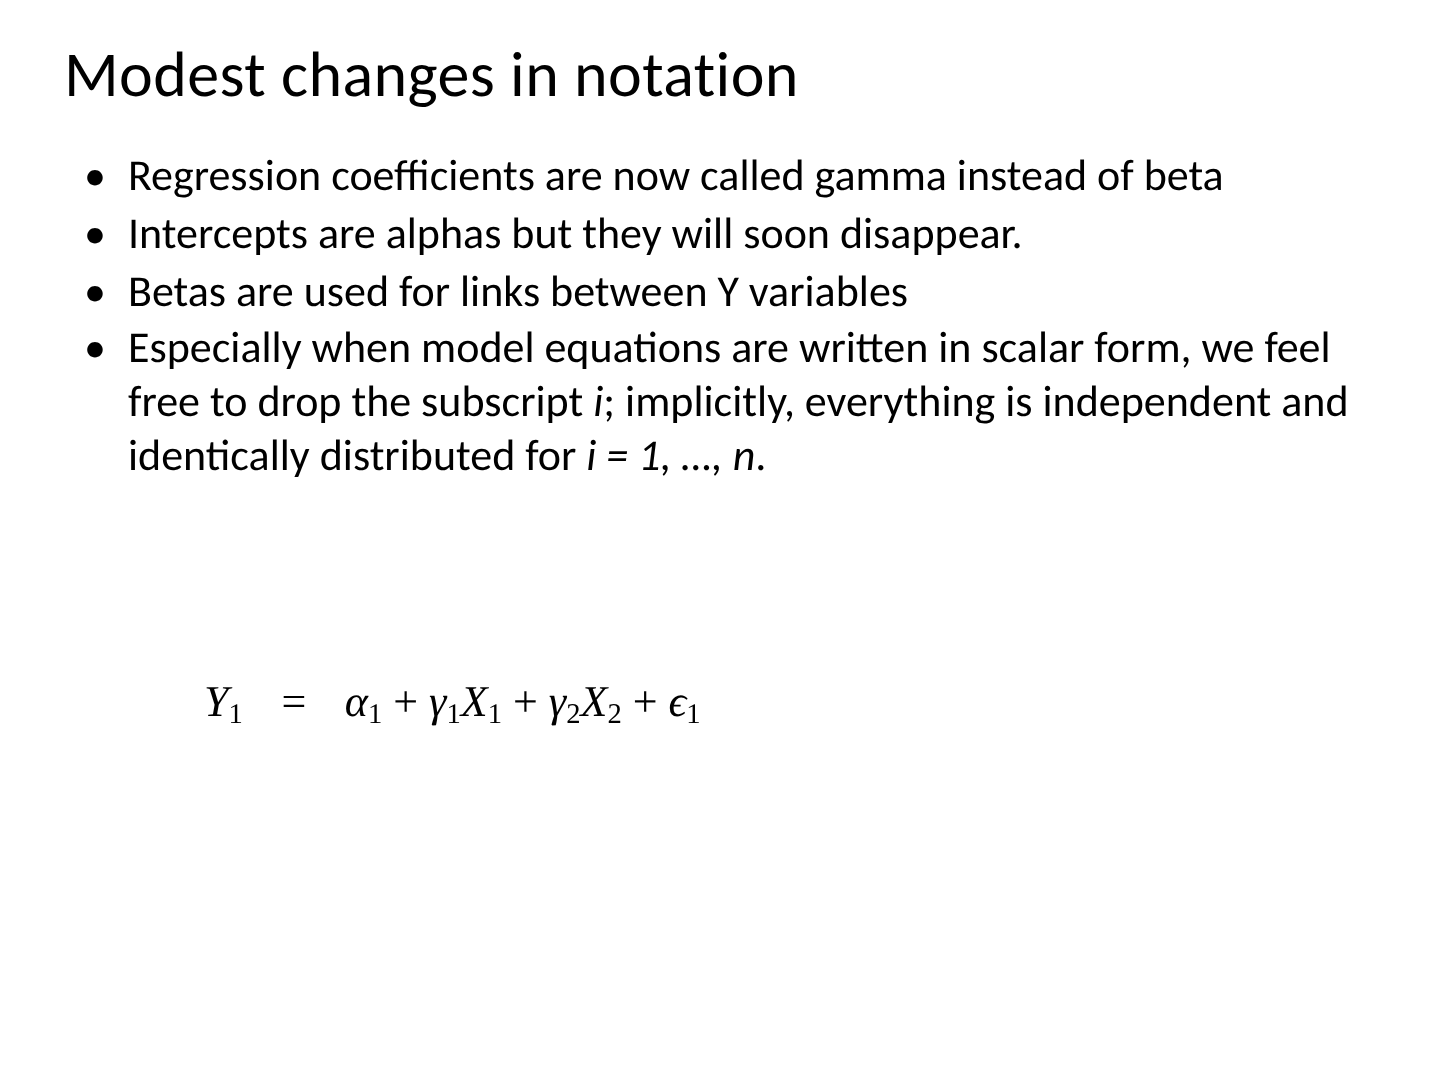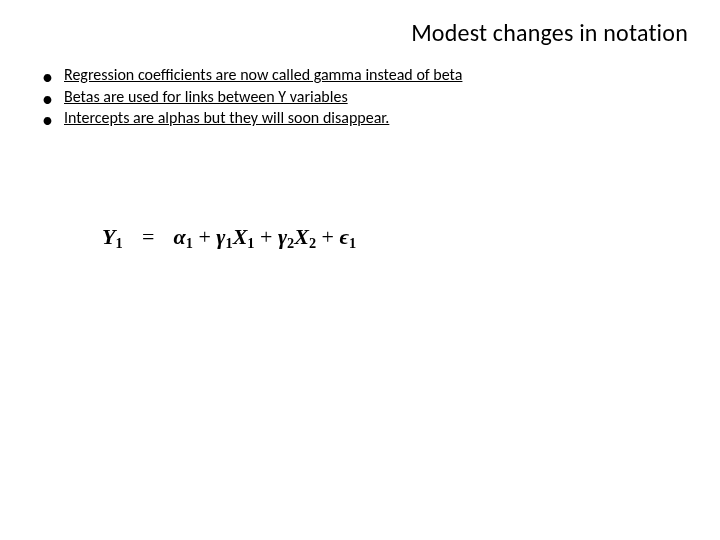--- a/index.html
+++ b/index.html
@@ -6,69 +6,71 @@
     body {
       width: 720px;
       height: 540px;
       background: #fff;
       font-family: Calibri, Arial, sans-serif;
       color: #000;
       padding: 18px 32px;
       overflow: hidden;
     }
     .title {
-      text-align: right;
-      font-size: 24px;
+      text-align: left;
+      font-size: 32px;
       font-weight: 400;
       margin-bottom: 18px;
       letter-spacing: 0.2px;
     }
     .bullets {
       list-style: none;
       padding-left: 0;
     }
     .bullets li {
-      font-size: 16px;
+      font-size: 22px;
       line-height: 1.22;
       margin-bottom: 2px;
       padding-left: 32px;
       position: relative;
-      text-decoration: underline;
     }
     .bullets li::before {
       content: "•";
       position: absolute;
       left: 10px;
       top: 0;
       font-size: 22px;
     }
     .ital { font-style: italic; }
     .equations {
       margin-top: 48px;
       margin-left: 70px;
       font-family: 'Cambria Math', 'Times New Roman', serif;
       font-size: 22px;
     }
     .eq-row {
       margin-bottom: 6px;
     }
-    .eq-var { font-style: italic; display:inline-block;font-weight:bold; }
+    .eq-var { font-style: italic; display:inline-block; }
     .sub { font-size: 0.65em; vertical-align: -0.25em; font-style: normal; }
     .eq-eq { display:inline-block; width: 40px; text-align:center; }
     .eq-rhs { display:inline-block;margin-top:48px; }
   </style>
 </head>
 <body>
 
 <h1 class="title">Modest changes in notation</h1>
 
 <ul class="bullets">
   <li>Regression coefficients are now called gamma instead of beta</li>
+  <li>Intercepts are alphas but they will soon disappear.</li>
   <li>Betas are used for links between Y variables</li>
-  <li>Intercepts are alphas but they will soon disappear.</li>
+  <li>
+    <span>Especially when model equations are written in scalar form, we feel free to drop the subscript </span><span class="ital">i</span><span>; implicitly, everything is independent and identically distributed for </span><span class="ital">i = 1, …, n</span><span>.</span>
+  </li>
 </ul>
 
 <div class="equations">
   <div class="eq-row">
     <span class="eq-var"><span>Y</span><span class="sub">1</span></span>
     <span class="eq-eq">=</span>
     <span class="eq-rhs">
       <span class="eq-var"><span>α</span><span class="sub">1</span></span><span> + </span><span class="eq-var"><span>γ</span><span class="sub">1</span></span><span class="eq-var"><span>X</span><span class="sub">1</span></span><span> + </span><span class="eq-var"><span>γ</span><span class="sub">2</span></span><span class="eq-var"><span>X</span><span class="sub">2</span></span><span> + </span><span class="eq-var"><span>ϵ</span><span class="sub">1</span></span>
     </span>
   </div>

